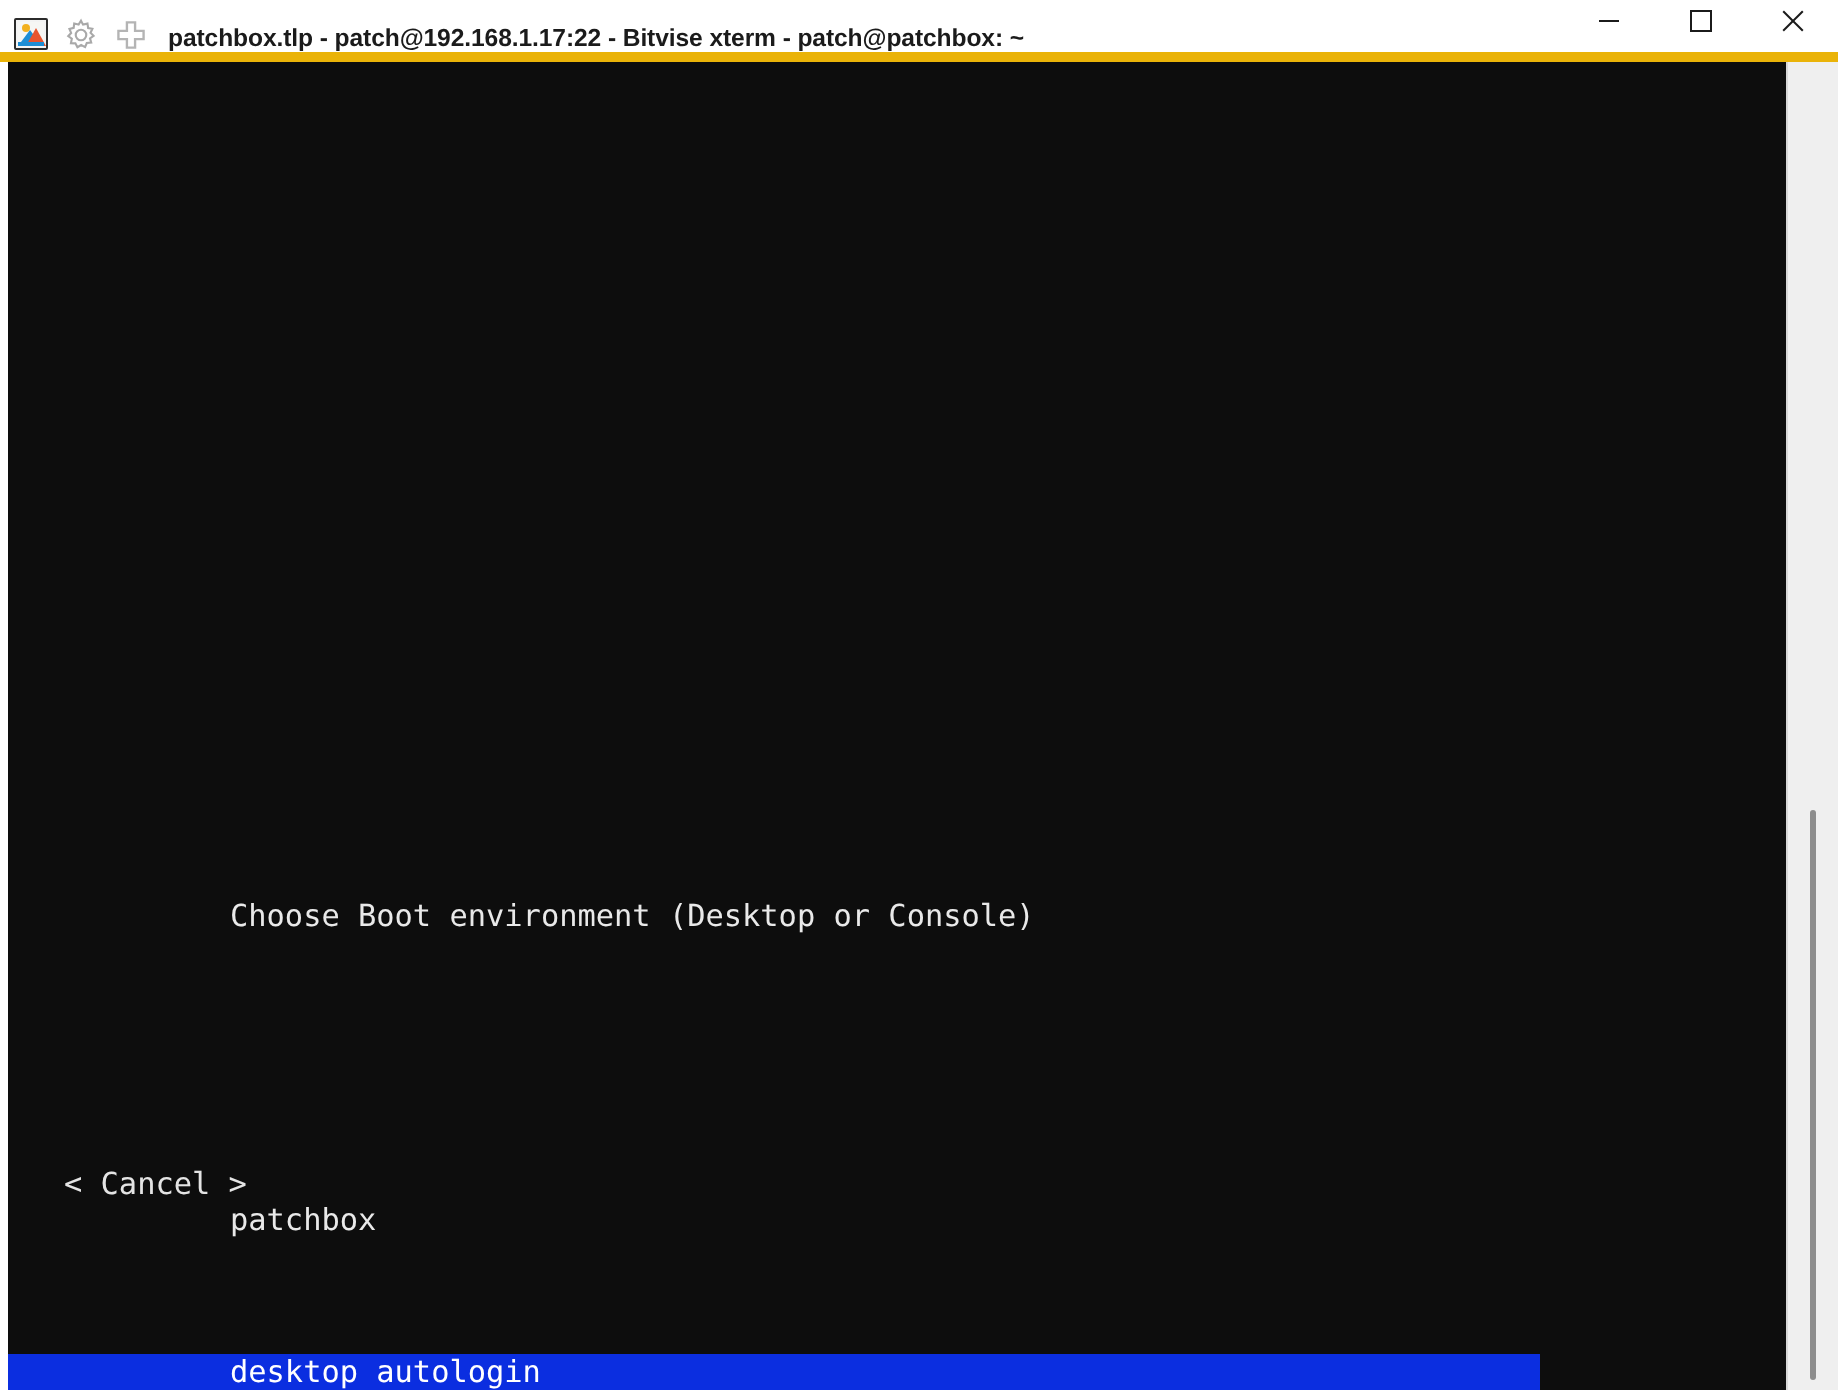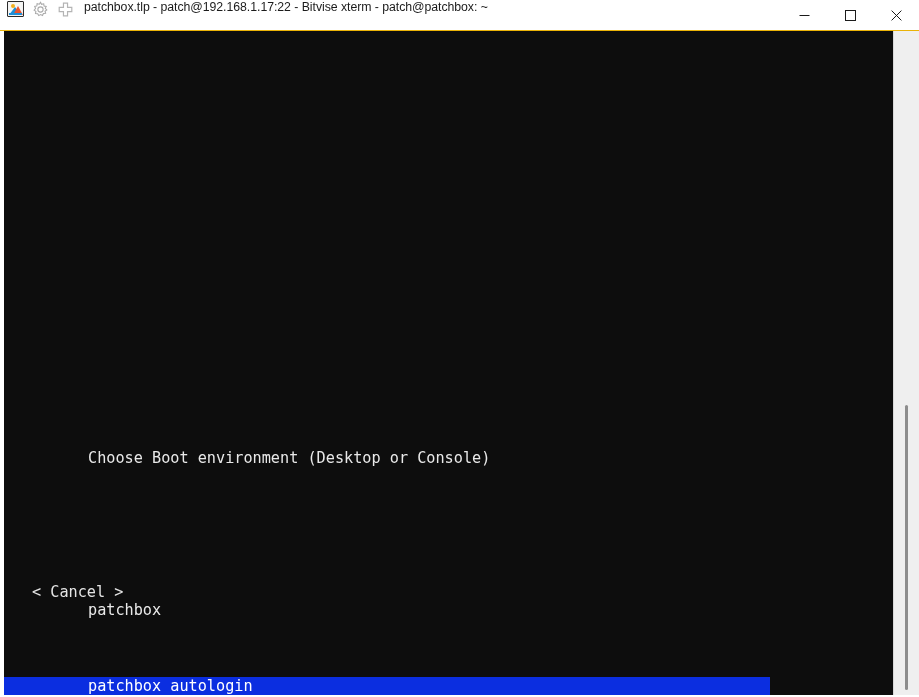--- a/index.html
+++ b/index.html
@@ -24,23 +24,24 @@
   }
 
   
   .titlebar {
     position: absolute;
     left: 0; top: 0;
     width: 919px;
     height: 31px;
     background: #ffffff;
     display: flex;
-    align-items: flex-start;
-    box-sizing: border-box;
-    border-bottom: 1px solid #eab308;
+    align-items: flex-end;
+    box-sizing: border-box;
+    border-bottom: 5px solid #eab308;
+    font-weight: bold;
   }
 
   .titlebar-icons {
     display: flex;
     align-items: center;
     padding-left: 7px;
     gap: 7px;
     flex: 0 0 auto;
   }
 
@@ -155,21 +156,21 @@
     font-size: 15.2px;
     line-height: 19px;
     color: #e9e9e9;
     white-space: pre;
   }
 
   .line {
     height: 19px;
     line-height: 19px;
     white-space: pre;
-    padding-left: 84px;
+    padding-left: 111px;
     box-sizing: border-box;
   }
 
   .line.blank { color: transparent; }
 
   .line.selected {
     background: #0b2ee0;
     color: #ffffff;
     width: 766px;
   }
@@ -293,21 +294,21 @@
         <div class="line blank">&nbsp;</div>
         <div class="line blank">&nbsp;</div>
         <div class="line blank">&nbsp;</div>
 
         <div class="line">Choose Boot environment (Desktop or Console)</div>
 
         <div class="line blank">&nbsp;</div>
 
         <div class="line">patchbox</div>
 
-        <div class="line selected">patchbox autologin</div>
+        <div class="line selected">desktop autologin</div>
 
         
 
         
 
       </div>
 
       <div class="cancel-row">&lt; Cancel &gt;</div>
     </div>
   </div>

